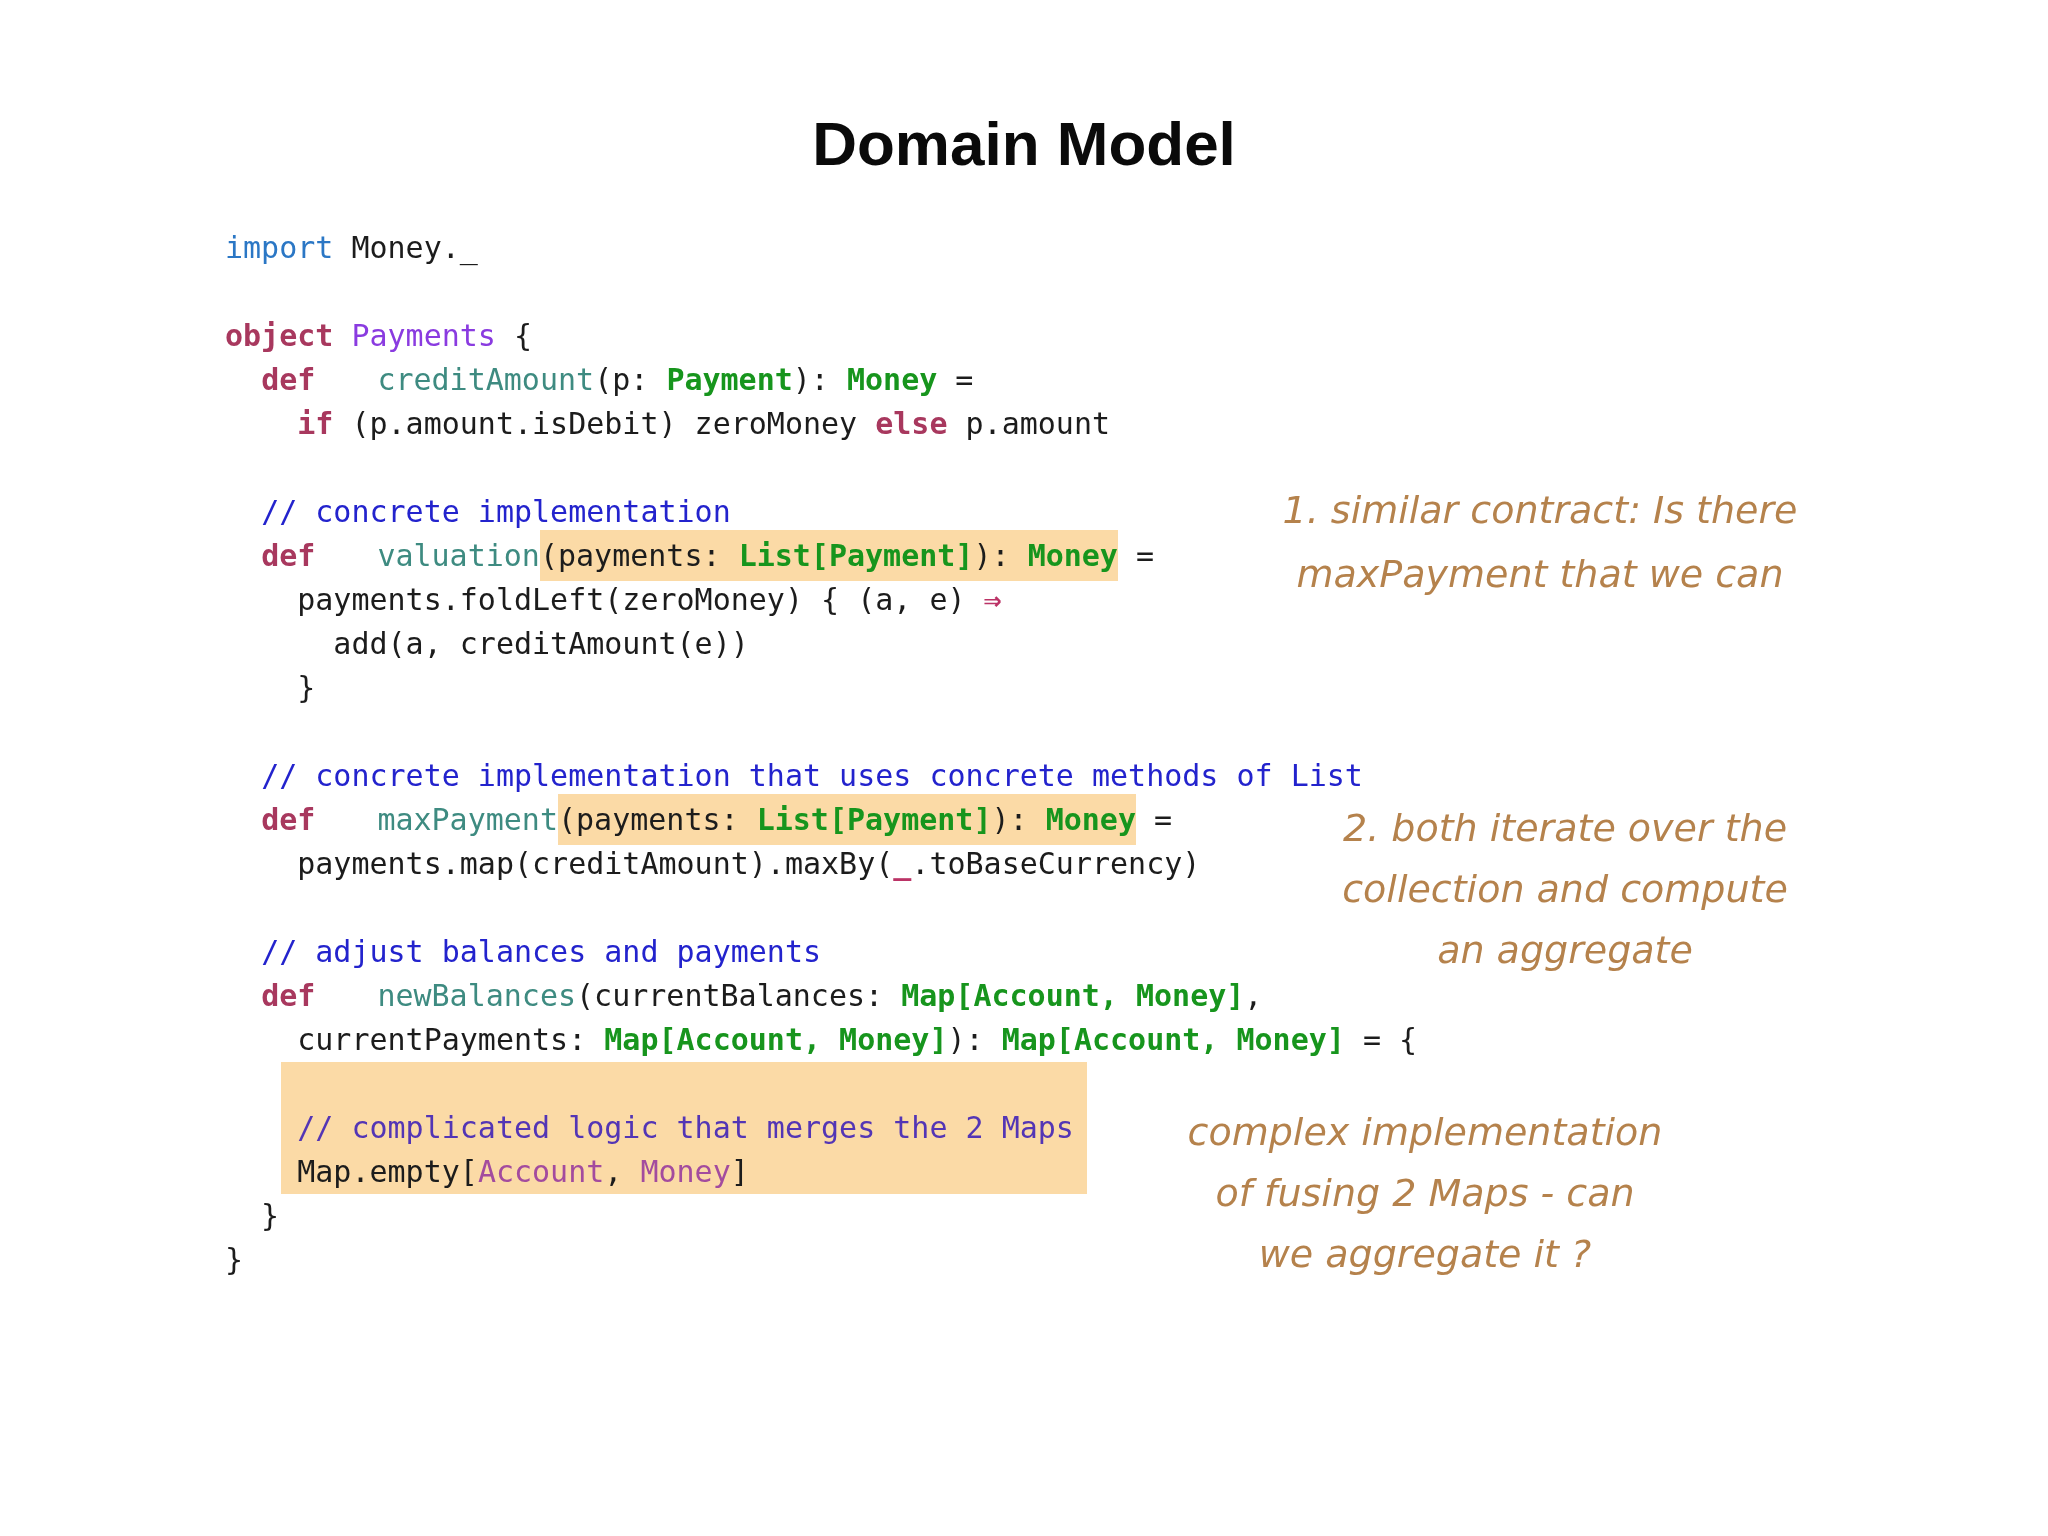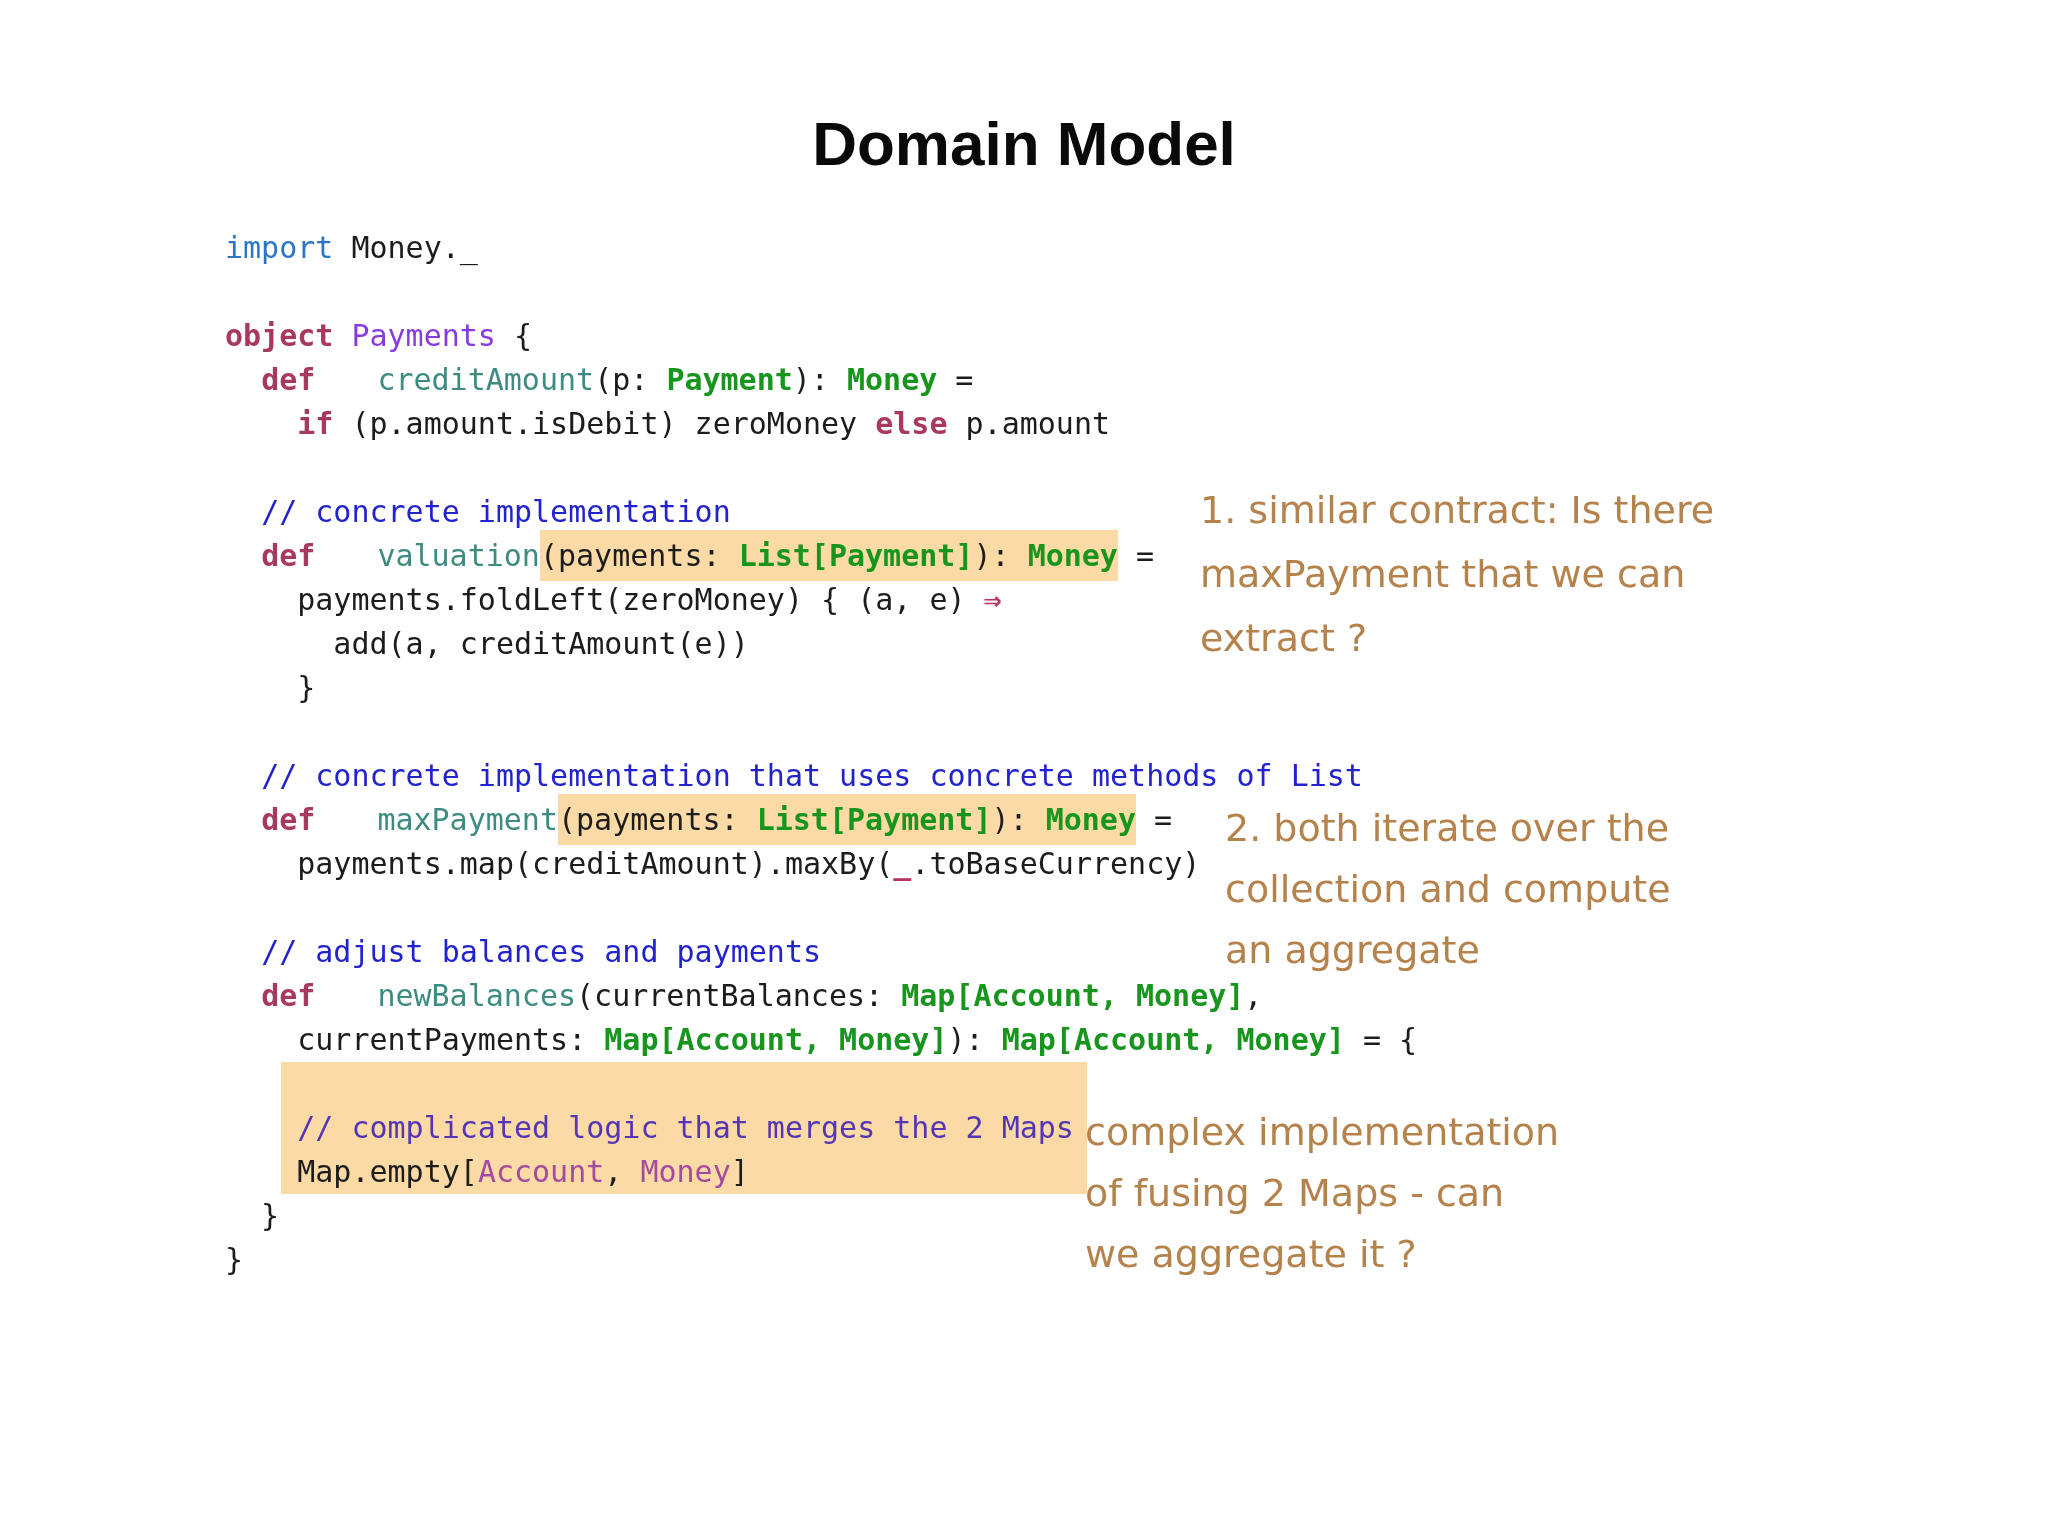--- a/index.html
+++ b/index.html
@@ -35,39 +35,38 @@
   .tk-kw  { color:var(--kw);  font-weight:bold; }
   .tk-imp { color:var(--imp); }
   .tk-mn  { color:var(--mn);margin-left:44px; }
   .tk-tn  { color:var(--tn);  font-weight:bold; }
   .tk-on  { color:var(--on); }
   .tk-cm  { color:var(--cm); }
   .tk-cmh { color:var(--cmh); }
   .tk-ar  { color:var(--ar);  font-weight:bold; }
   .tk-mg  { color:var(--mg); }
   .annotation {
-    position:absolute; text-align:left; 
+    position:absolute; text-align:center; font-style:italic;
     color:var(--ann); font-family:"DejaVu Sans", sans-serif;
   }
   .ann1 { left:1200px; top:478px;  width:680px; font-size:38px; line-height:64px; }
   .ann2 { left:1225px; top:798px;  width:680px; font-size:38px; line-height:61px; }
   .ann3 { left:1085px; top:1102px; width:680px; font-size:38px; line-height:61px; }
 </style>
 </head>
 <body>
 
 <div class="title">Domain Model</div>
 
 <div id="code"><div class="code-line"><span class="tk-imp">import</span><span class="tk-pl"> Money._</span></div><div class="code-line"></div><div class="code-line"><span class="tk-kw">object</span><span class="tk-pl"> </span><span class="tk-on">Payments</span><span class="tk-pl"> {</span></div><div class="code-line"><span class="tk-pl">  </span><span class="tk-kw">def</span><span class="tk-pl"> </span><span class="tk-mn">creditAmount</span><span class="tk-pl">(p: </span><span class="tk-tn">Payment</span><span class="tk-pl">): </span><span class="tk-tn">Money</span><span class="tk-pl"> =</span></div><div class="code-line"><span class="tk-pl">    </span><span class="tk-kw">if</span><span class="tk-pl"> (p.amount.isDebit) zeroMoney </span><span class="tk-kw">else</span><span class="tk-pl"> p.amount</span></div><div class="code-line"></div><div class="code-line"><span class="tk-pl">  </span><span class="tk-cm">// concrete implementation</span></div><div class="code-line"><span class="tk-pl">  </span><span class="tk-kw">def</span><span class="tk-pl"> </span><span class="tk-mn">valuation</span><span class="hl-span"><span class="tk-pl">(payments: </span><span class="tk-tn">List[Payment]</span><span class="tk-pl">): </span><span class="tk-tn">Money</span></span><span class="tk-pl"> =</span></div><div class="code-line"><span class="tk-pl">    payments.foldLeft(zeroMoney) { (a, e) </span><span class="tk-ar">⇒</span></div><div class="code-line"><span class="tk-pl">      add(a, creditAmount(e))</span></div><div class="code-line"><span class="tk-pl">    }</span></div><div class="code-line"></div><div class="code-line"><span class="tk-pl">  </span><span class="tk-cm">// concrete implementation that uses concrete methods of List</span></div><div class="code-line"><span class="tk-pl">  </span><span class="tk-kw">def</span><span class="tk-pl"> </span><span class="tk-mn">maxPayment</span><span class="hl-span"><span class="tk-pl">(payments: </span><span class="tk-tn">List[Payment]</span><span class="tk-pl">): </span><span class="tk-tn">Money</span></span><span class="tk-pl"> =</span></div><div class="code-line"><span class="tk-pl">    payments.map(creditAmount).maxBy(</span><span class="tk-ar">_</span><span class="tk-pl">.toBaseCurrency)</span></div><div class="code-line"></div><div class="code-line"><span class="tk-pl">  </span><span class="tk-cm">// adjust balances and payments</span></div><div class="code-line"><span class="tk-pl">  </span><span class="tk-kw">def</span><span class="tk-pl"> </span><span class="tk-mn">newBalances</span><span class="tk-pl">(currentBalances: </span><span class="tk-tn">Map[Account, Money]</span><span class="tk-pl">,</span></div><div class="code-line"><span class="tk-pl">    currentPayments: </span><span class="tk-tn">Map[Account, Money]</span><span class="tk-pl">): </span><span class="tk-tn">Map[Account, Money]</span><span class="tk-pl"> = {</span></div><div class="code-line hl-line"></div><div class="code-line hl-line"><span class="tk-pl">    </span><span class="tk-cmh">// complicated logic that merges the 2 Maps</span></div><div class="code-line hl-line"><span class="tk-pl">    Map.empty[</span><span class="tk-mg">Account</span><span class="tk-pl">, </span><span class="tk-mg">Money</span><span class="tk-pl">]</span></div><div class="code-line"><span class="tk-pl">  }</span></div><div class="code-line"><span class="tk-pl">}</span></div></div>
 
 <div id="annotations">
     <div class="annotation ann1">
       <div>1. similar contract: Is there</div>
       <div>maxPayment that we can</div>
-      <div>extract ?</div>
     </div>
     <div class="annotation ann2">
       <div>2. both iterate over the</div>
       <div>collection and compute</div>
       <div>an aggregate</div>
     </div>
     <div class="annotation ann3">
       <div>complex implementation</div>
       <div>of fusing 2 Maps - can</div>
       <div>we aggregate it ?</div>

